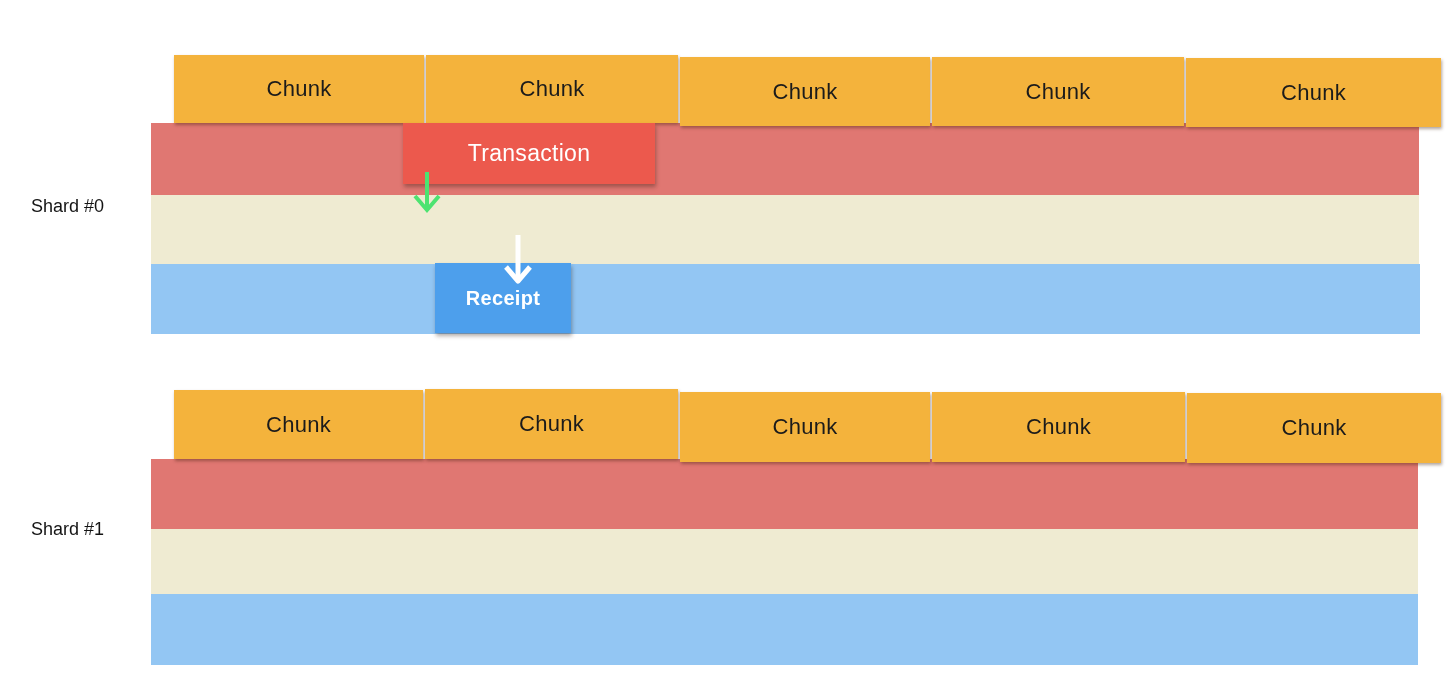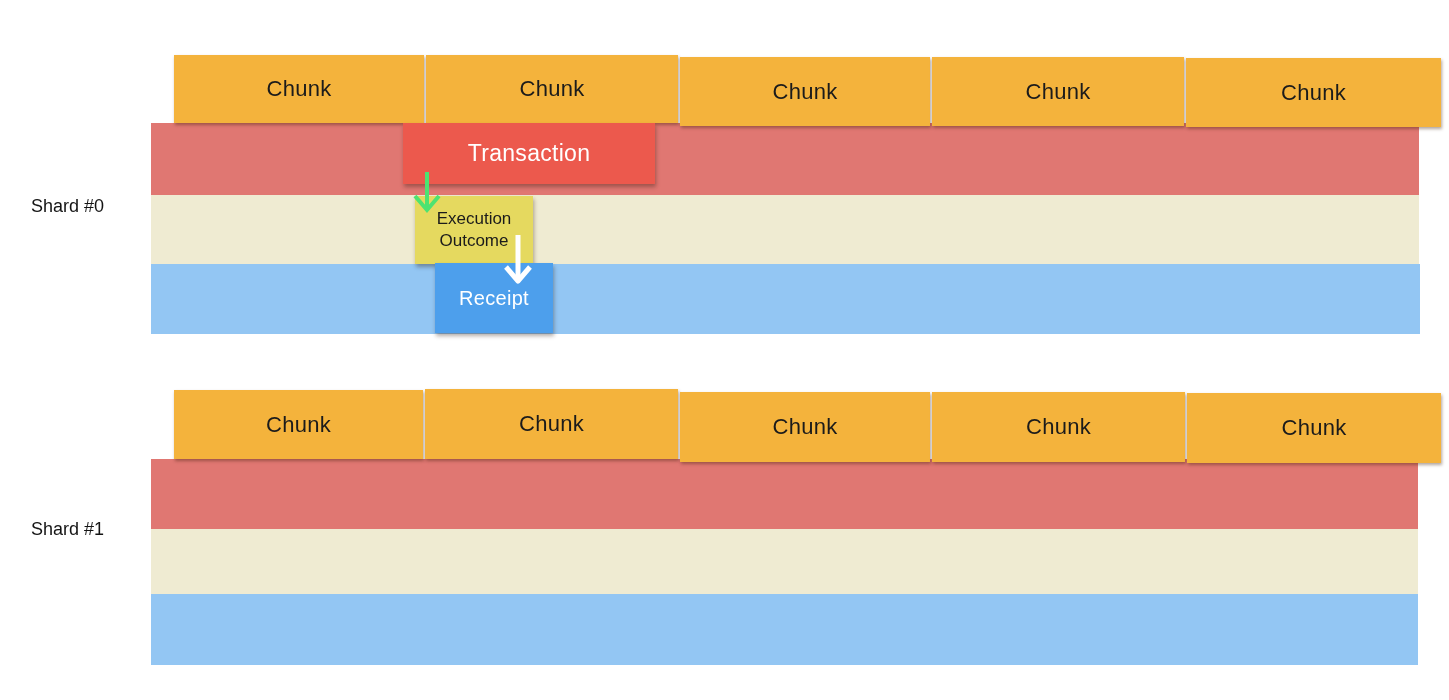--- a/index.html
+++ b/index.html
@@ -86,26 +86,22 @@
     <span>Chunk</span>
   </div>
   <div class="chunk" style="left:1163px; top:58px; width:255px; height:69px;">
     <span>Chunk</span>
   </div>
 
   <div class="overlay-box transaction-box" style="left:403px; top:123px; width:252px; height:61px;">
     <span>Transaction</span>
   </div>
 
-  <div class="overlay-box outcome-box" style="left:415px; top:196px; width:118px; height:68px;">
-    <div>Execution</div>
-    <div>Outcome</div>
-  </div>
 
-  <div class="overlay-box receipt-box" style="left:435px; top:263px; width:118px; height:70px;">
+  <div class="overlay-box receipt-box" style="left:435px; top:263px; width:136px; height:70px;font-weight:bold;">
     <span>Receipt</span>
   </div>
 
   <svg class="arrow-svg" style="left:409px; top:168px;" width="36" height="48" viewBox="0 0 36 48">
     <line x1="18" y1="4" x2="18" y2="40" stroke="#4de371" stroke-width="4"></line>
     <polyline points="6,28 18,42 30,28" fill="none" stroke="#4de371" stroke-width="4" stroke-linejoin="miter"></polyline>
   </svg>
 
   <svg class="arrow-svg" style="left:500px; top:233px;" width="36" height="54" viewBox="0 0 36 54">
     <line x1="18" y1="2" x2="18" y2="46" stroke="#ffffff" stroke-width="5"></line>

